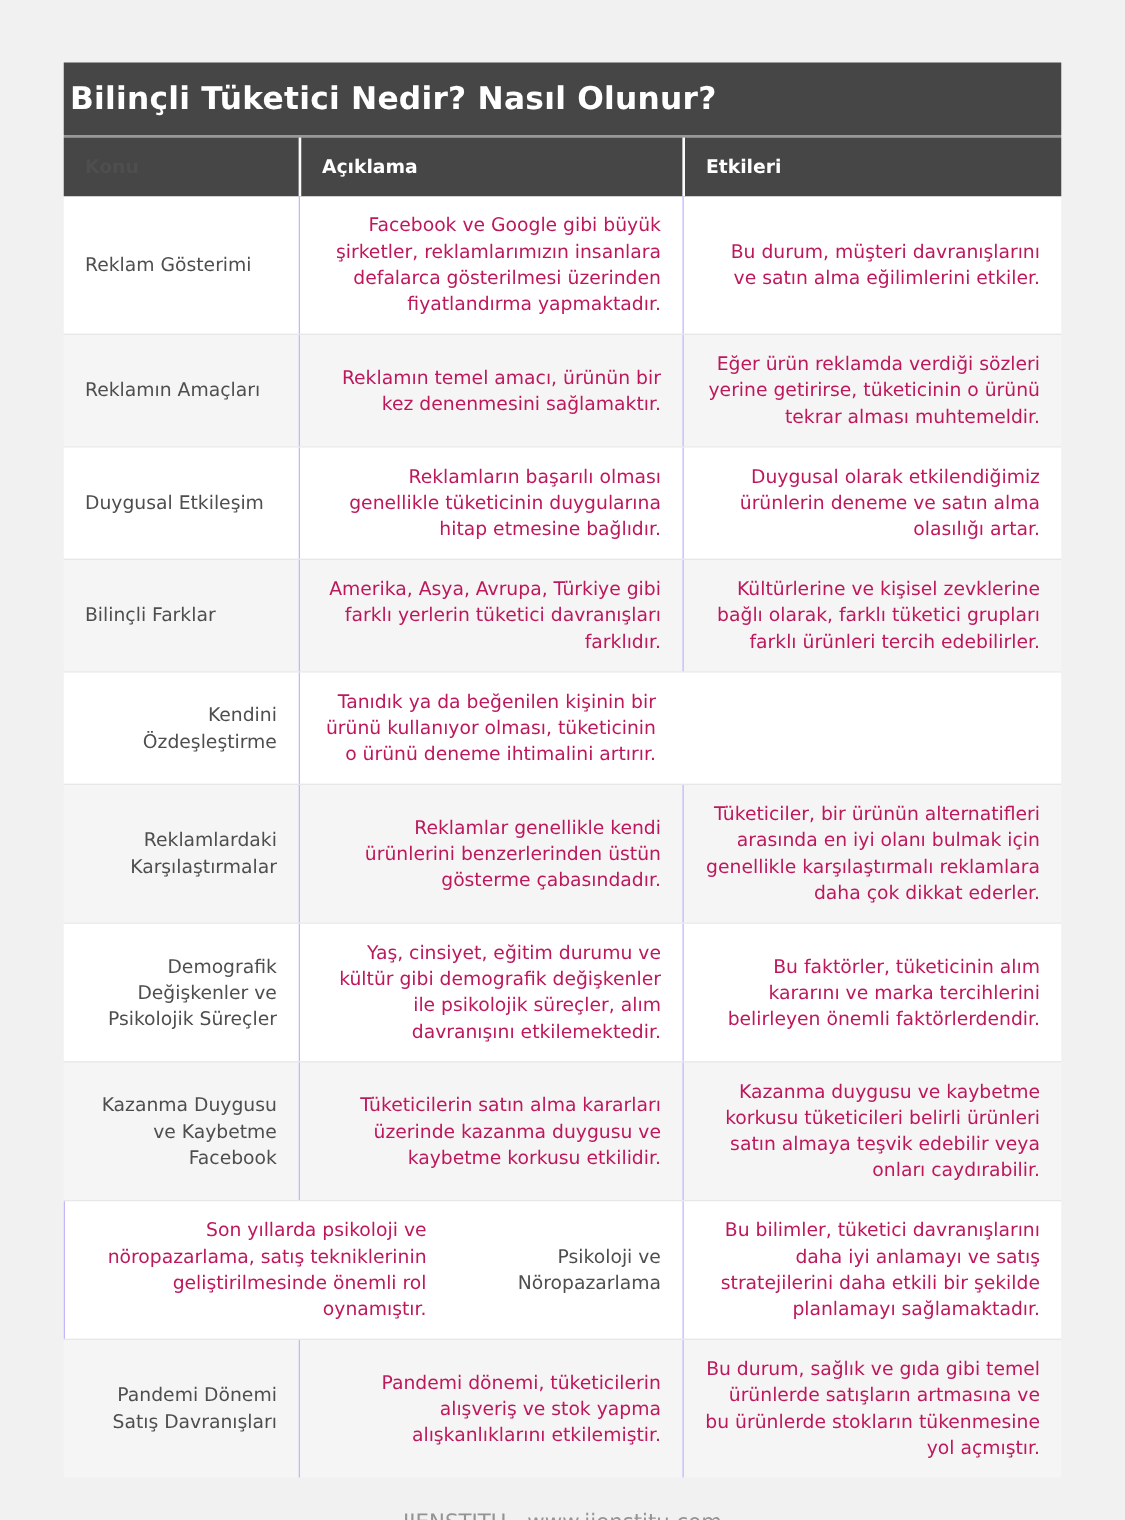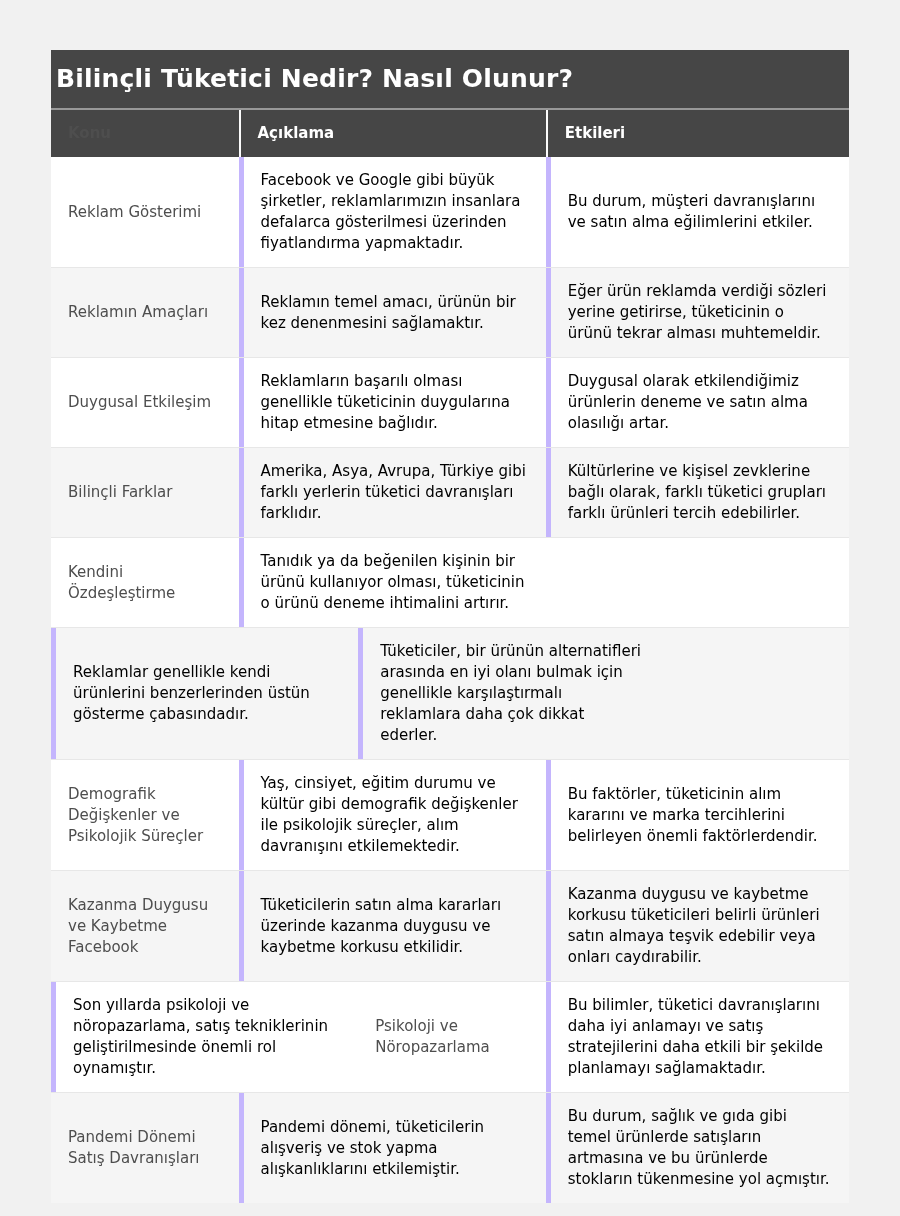--- a/index.html
+++ b/index.html
@@ -15,21 +15,21 @@
     padding: 50px 0 30px;
   }
   .title-bar {
     background: #464646;
     color: #fff;
     font-size: 25px;
     font-weight: 700;
     padding: 14px 5px 15px;
     letter-spacing: 0.2px;
   }
-  .table { width: 100%; }
+  .table { width: 100%; text-align: right; }
   .header-row {
     display: flex;
     border-top: 2px solid #989898;
   }
   .header-cell {
     background: #464646;
     color: #fff;
     font-weight: 700;
     font-size: 15px;
     display: flex;
@@ -46,21 +46,21 @@
   .cell {
     padding: 13px 17px;
     font-size: 15px;
     line-height: 21px;
     display: flex;
     align-items: center;
   }
   .c0 { width: 23.5%; color: #4e4e4e; }
   .c1 { width: 38.5%; }
   .c2 { width: 38%; }
-  .row .c1, .row .c2 { border-left: 5px solid #c4b5fd; color: #000000; }
+  .row .c1, .row .c2 { border-left: 1px solid #c4b5fd; color: #be185d; }
   .footer {
     text-align: center;
     font-size: 17px;
     color: #949494;
     margin-top: 26px;
   }
 </style>
 </head>
 <body>
 
@@ -92,20 +92,21 @@
         <div class="row alt">
           <div class="cell c0">Bilinçli Farklar</div>
           <div class="cell c1">Amerika, Asya, Avrupa, Türkiye gibi farklı yerlerin tüketici davranışları farklıdır.</div>
           <div class="cell c2">Kültürlerine ve kişisel zevklerine bağlı olarak, farklı tüketici grupları farklı ürünleri tercih edebilirler.</div>
         </div>
         <div class="row">
           <div class="cell c0">Kendini Özdeşleştirme</div>
           <div class="cell c2">Tanıdık ya da beğenilen kişinin bir ürünü kullanıyor olması, tüketicinin o ürünü deneme ihtimalini artırır.</div>
         </div>
         <div class="row alt">
+          <div class="cell c0">Reklamlardaki Karşılaştırmalar</div>
           <div class="cell c1">Reklamlar genellikle kendi ürünlerini benzerlerinden üstün gösterme çabasındadır.</div>
           <div class="cell c2">Tüketiciler, bir ürünün alternatifleri arasında en iyi olanı bulmak için genellikle karşılaştırmalı reklamlara daha çok dikkat ederler.</div>
         </div>
         <div class="row">
           <div class="cell c0">Demografik Değişkenler ve Psikolojik Süreçler</div>
           <div class="cell c1">Yaş, cinsiyet, eğitim durumu ve kültür gibi demografik değişkenler ile psikolojik süreçler, alım davranışını etkilemektedir.</div>
           <div class="cell c2">Bu faktörler, tüketicinin alım kararını ve marka tercihlerini belirleyen önemli faktörlerdendir.</div>
         </div>
         <div class="row alt">
           <div class="cell c0">Kazanma Duygusu ve Kaybetme Facebook</div>

